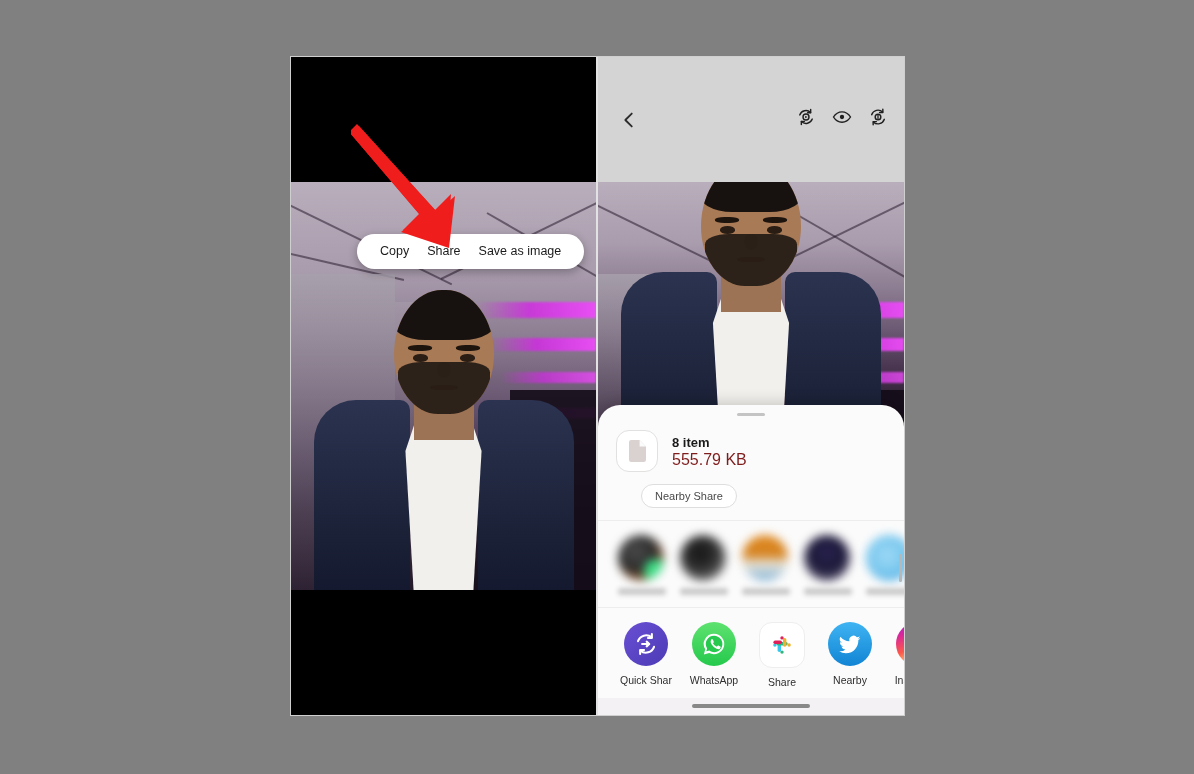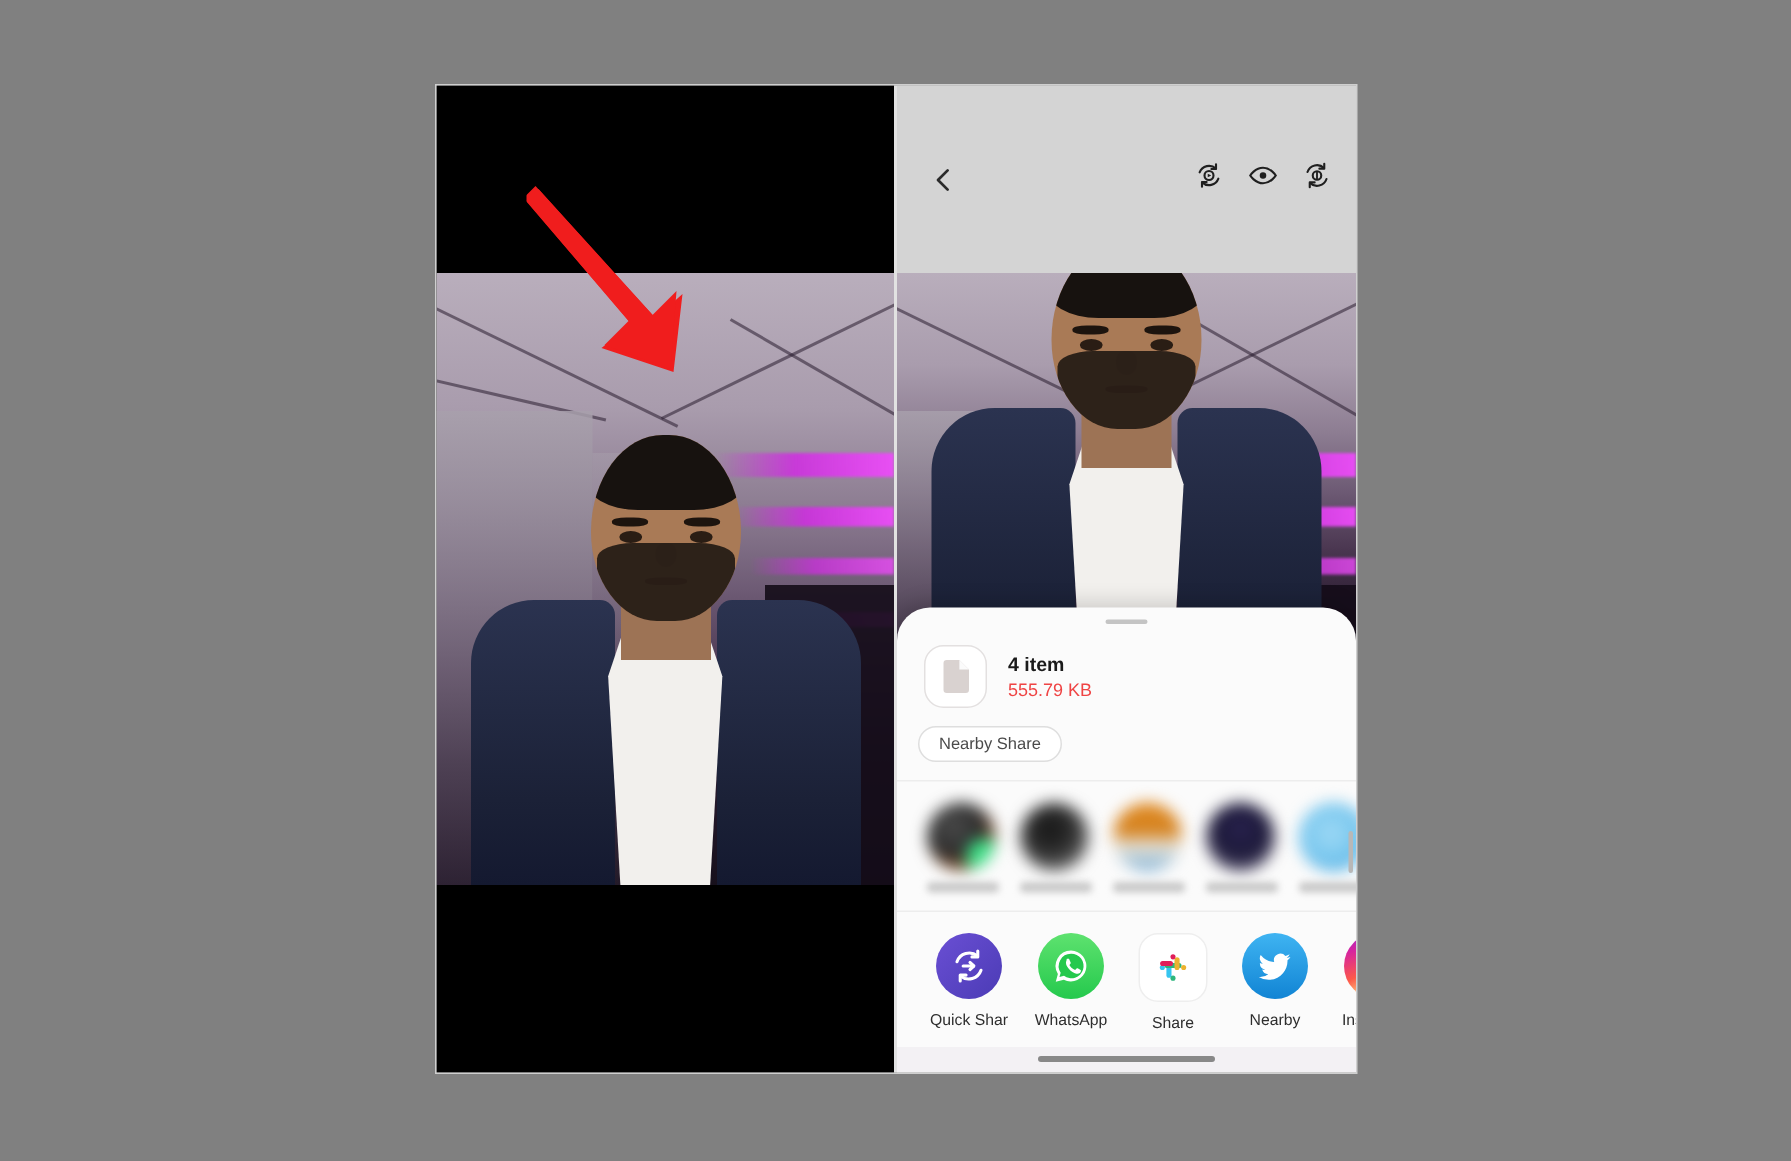--- a/index.html
+++ b/index.html
@@ -215,23 +215,23 @@
   .file-thumb {
     width: 40px; height: 40px;
     border: 1px solid #e3e0e0;
     border-radius: 13px;
     background: #fff;
     display: flex; align-items: center; justify-content: center;
     flex: 0 0 auto;
   }
   .file-meta { margin-left: 14px; }
   .file-title { font-size: 13px; font-weight: bold; color: #1a1a1a; line-height: 15px; }
-  .file-size  { font-size: 12px; color: #ef4444; line-height: 16px; margin-top: 2px; }
-
-  .chip-row { padding: 12px 0 12px 14px; }
+  .file-size  { font-size: 16px; color: #7f1d1d; line-height: 16px; margin-top: 2px; }
+
+  .chip-row { padding: 12px 0 12px 14px; margin-left: 29px; }
   .chip {
     display: inline-block;
     border: 1px solid #dedede;
     border-radius: 16px;
     padding: 5px 13px;
     font-size: 11px;
     color: #4a4a4a;
     background: #fff;
     cursor: pointer;
   }
@@ -337,20 +337,25 @@
         <div class="p-eyeR"></div>
         <div class="p-nose"></div>
         <div class="p-lip"></div>
         <div class="p-beard"></div>
       </div>
     </div>
   </div>
 
   <div class="letterbox" style="top:533px;height:125px;"></div>
 
+  <div class="ctx-menu" style="left:66px;top:177px;">
+    <span class="ctx-item">Copy</span>
+    <span class="ctx-item">Share</span>
+    <span class="ctx-item">Save as image</span>
+  </div>
 
   <svg class="red-arrow" style="left:60px;top:63px;" width="130" height="135" viewBox="0 0 130 135">
     <path d="M8 6 L86 92 L104 76 L98 128 L50 112 L70 96 L0 14 Z" fill="#f01d1d"></path>
     <path d="M6 4 L84 90 L100 74 L96 126 L52 110 L68 94 L-2 12 Z" fill="#f01d1d"></path>
   </svg>
 </div>
 
 <div class="panel panel-right">
 
   <div class="toolbar">
@@ -414,21 +419,21 @@
     <div class="sheet-handle"></div>
 
     <div class="sheet-file">
       <div class="file-thumb">
         <svg width="21" height="24" viewBox="0 0 21 24">
           <path d="M2 3.2A2.2 2.2 0 0 1 4.2 1h8.4L19 7.4v13.4A2.2 2.2 0 0 1 16.8 23H4.2A2.2 2.2 0 0 1 2 20.8z" fill="#d9d2d0"></path>
           <path d="M12.6 1 19 7.4h-6.4z" fill="#fbfbfb"></path>
         </svg>
       </div>
       <div class="file-meta">
-        <div class="file-title">4 item</div>
+        <div class="file-title">8 item</div>
         <div class="file-size">555.79 KB</div>
       </div>
     </div>
 
     <div class="chip-row">
       <span class="chip">Nearby Share</span>
     </div>
 
     <div class="sheet-sep"></div>
 

